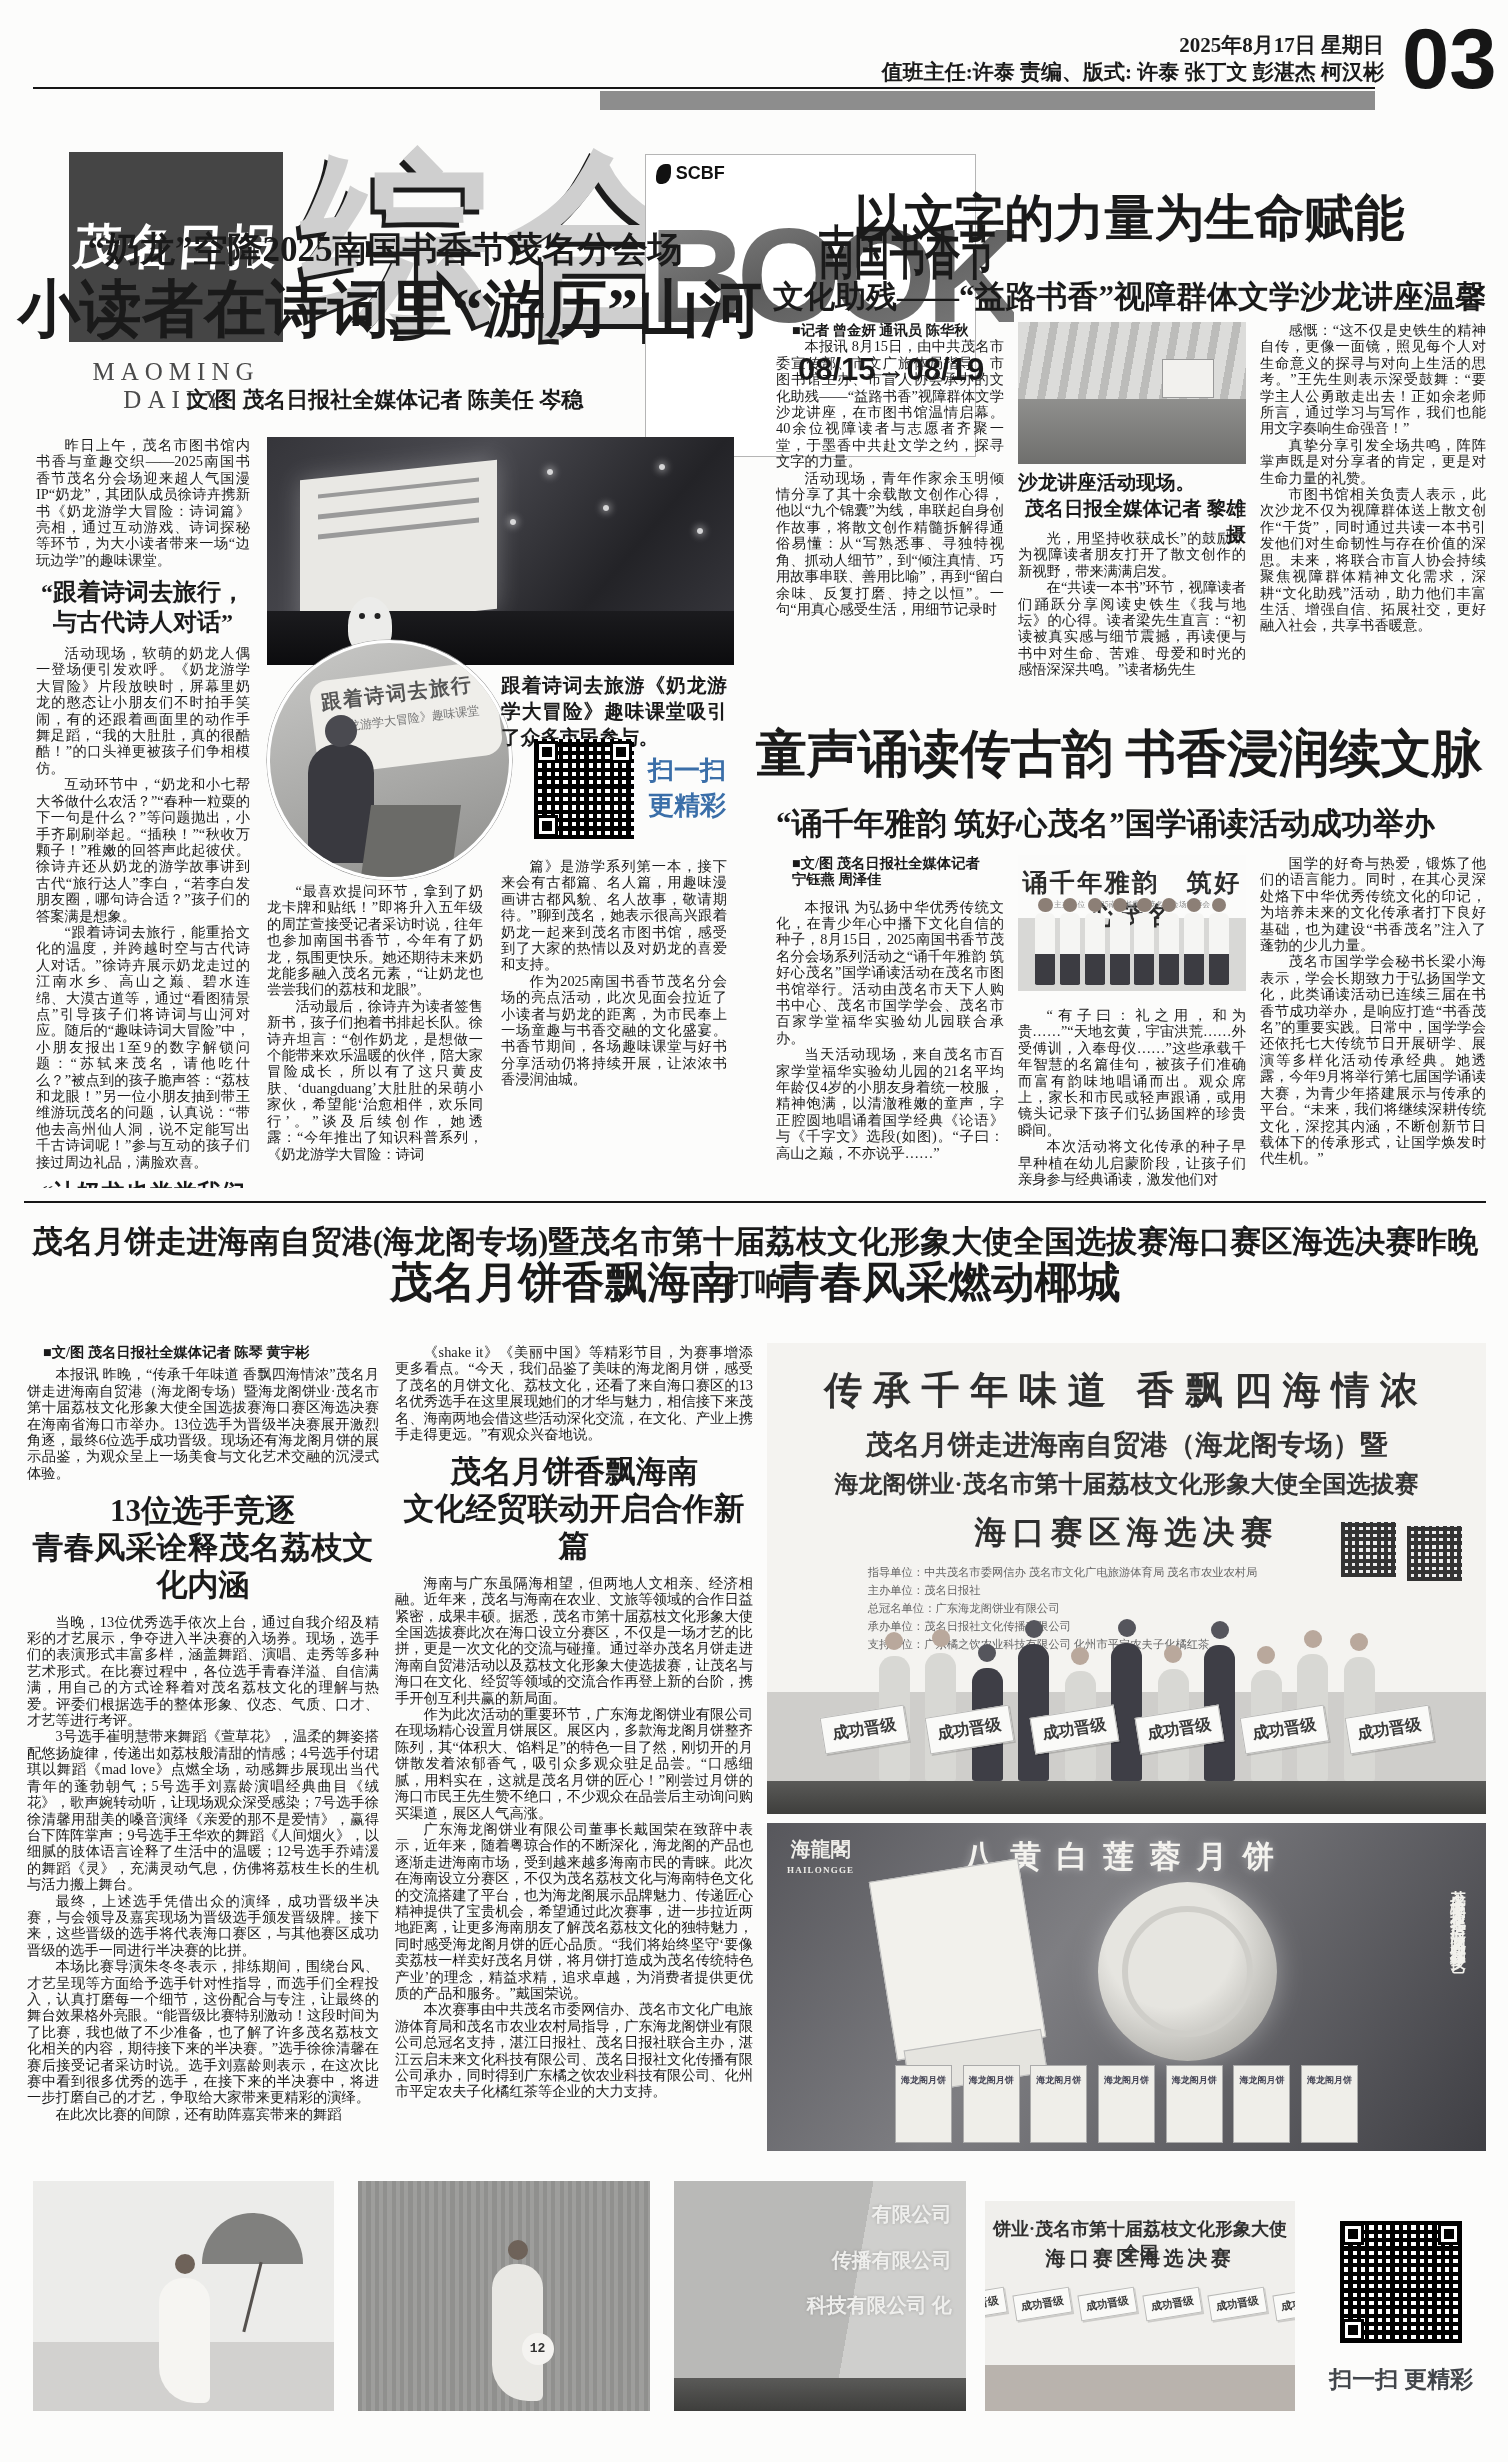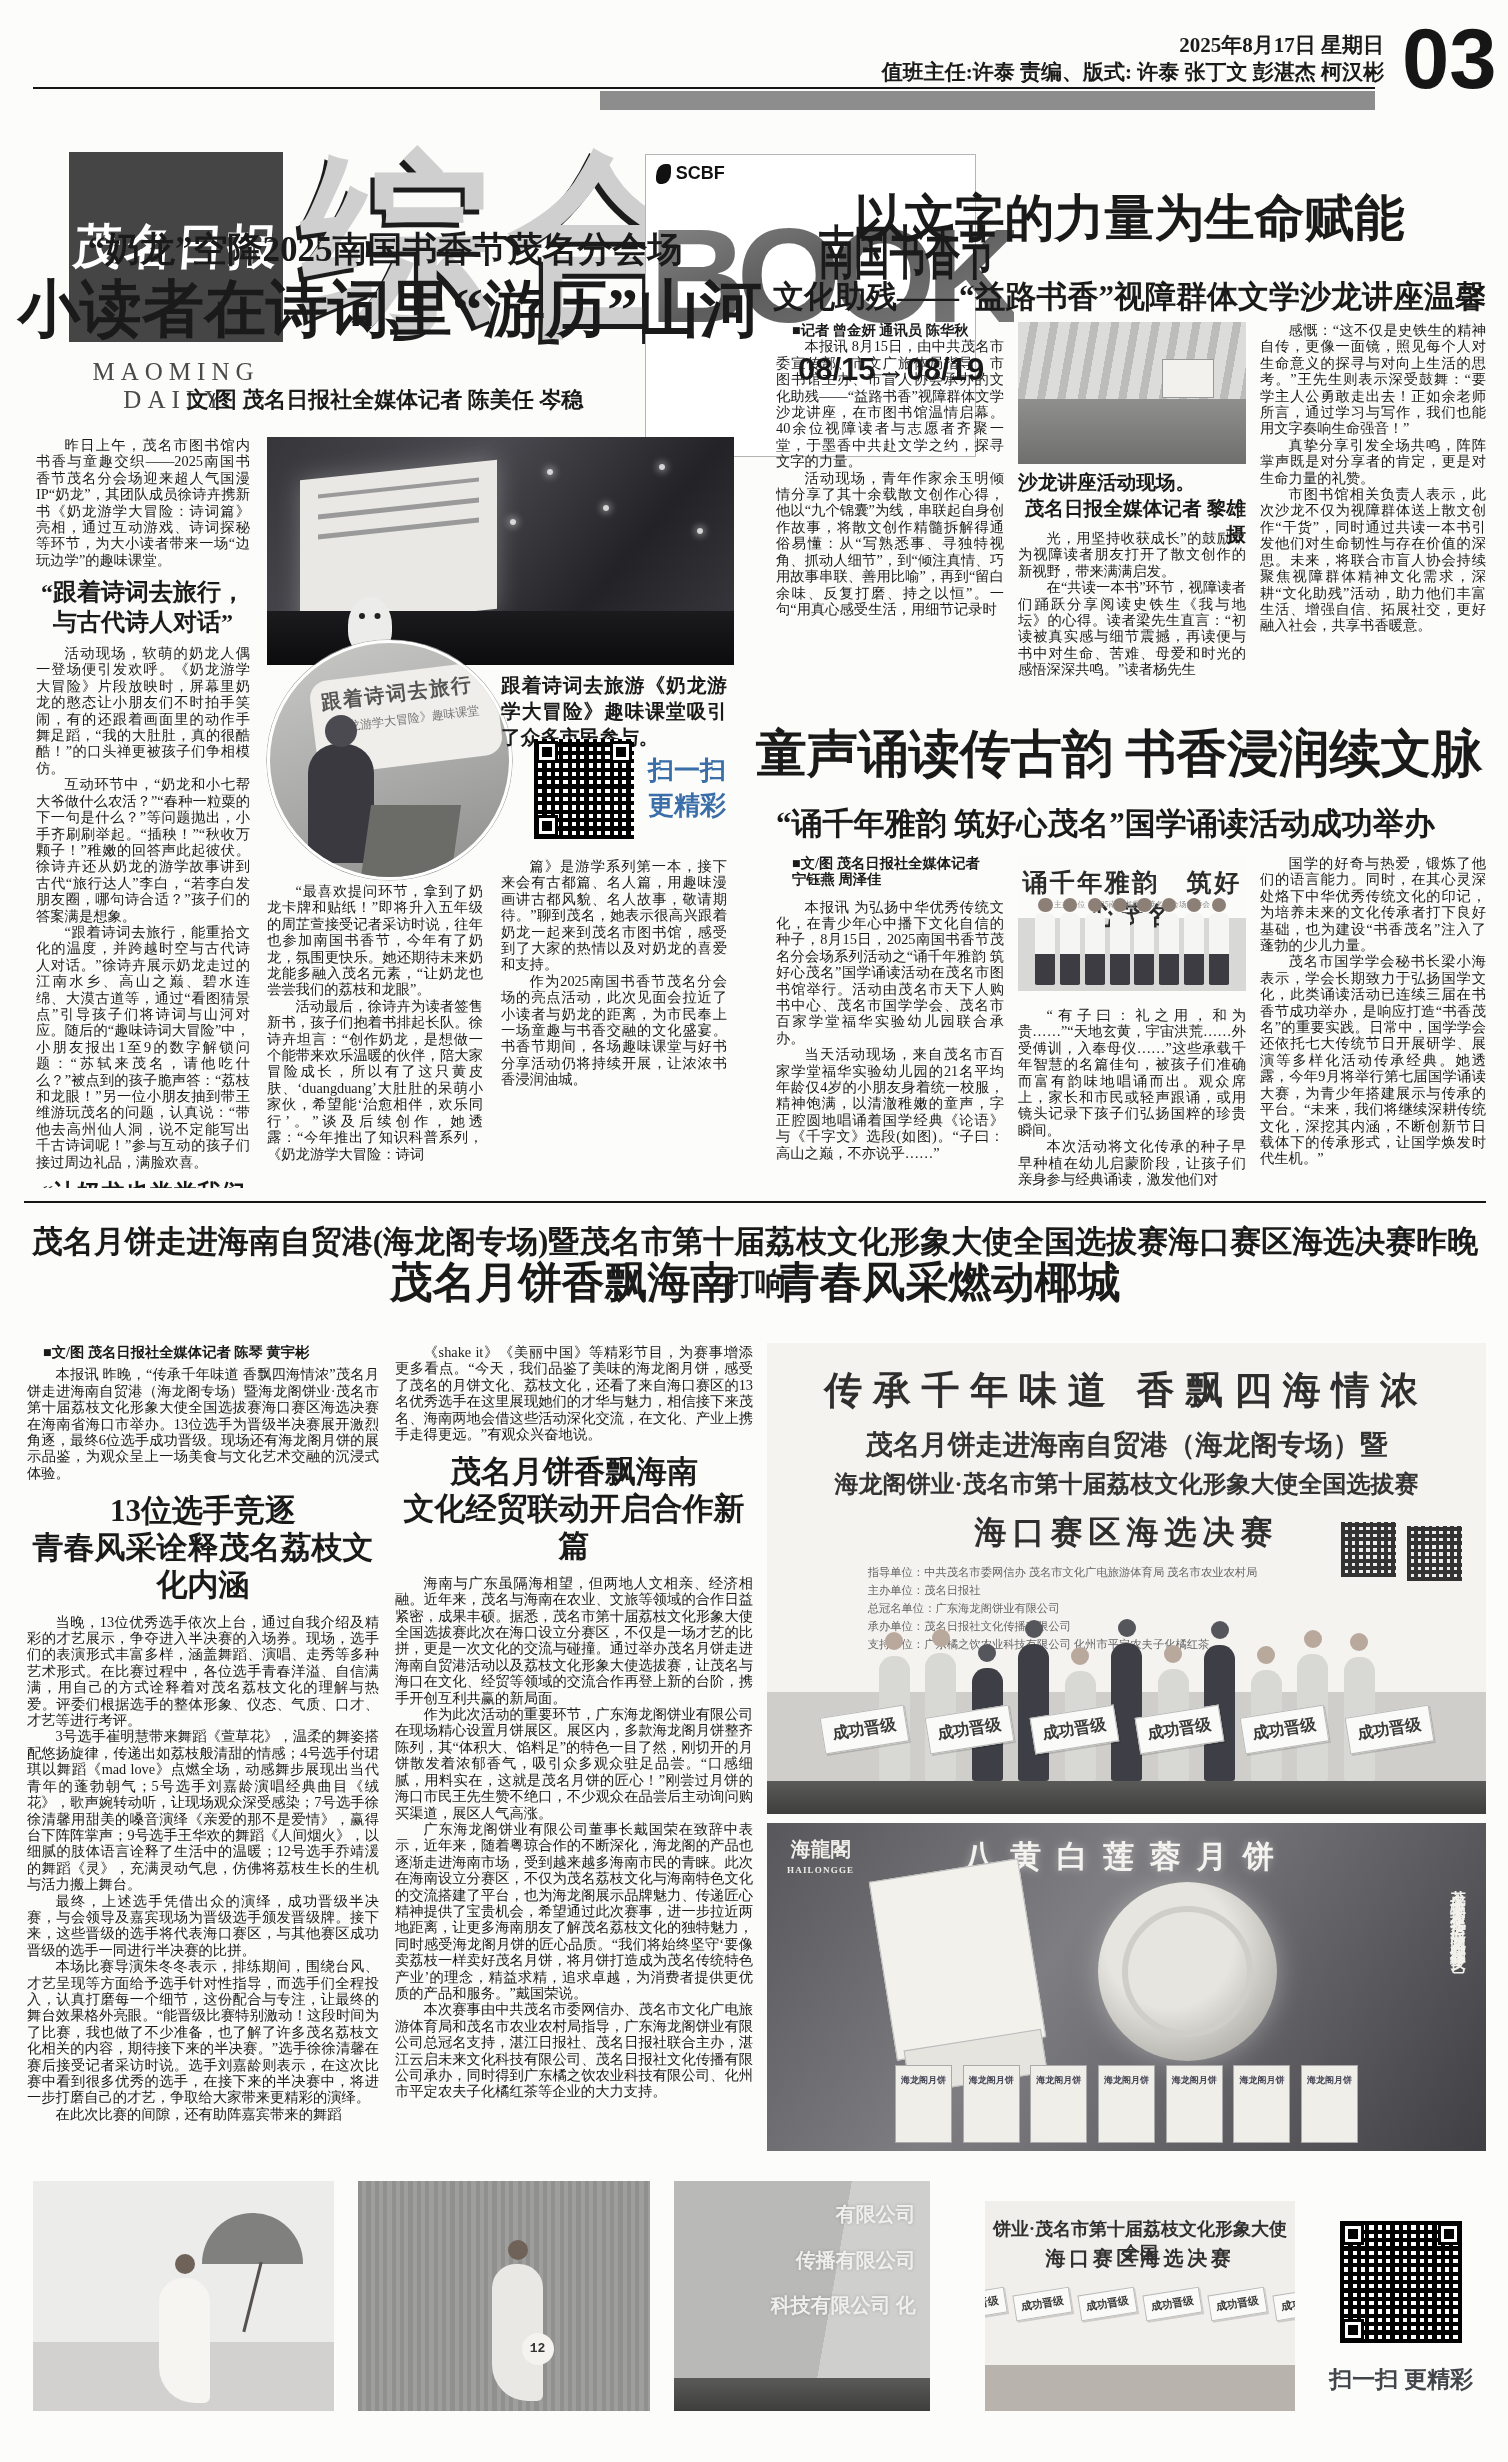--- a/index.html
+++ b/index.html
@@ -347,21 +347,21 @@
   <div class="abs photo s1" style="left:33px;top:2181px;width:301px;height:230px;">
     <div class="umb"></div>
     <div class="dancer" style="left:42%;top:42%;height:125px;"></div>
   </div>
 
   <div class="abs photo s2" style="left:358px;top:2181px;width:292px;height:230px;">
     <div class="dancer" style="left:46%;top:36%;height:137px;background:#e9e8e4;"></div>
     <div class="badge" style="left:56%;top:66%;">12</div>
   </div>
 
-  <div class="abs photo s3" style="left:674px;top:2181px;width:256px;height:230px;">
+  <div class="abs photo s3" style="left:674px;top:2181px;width:292px;height:230px;">
     <div class="s3t" style="top:20px;">有限公司</div>
     <div class="s3t" style="top:66px;">传播有限公司</div>
     <div class="s3t" style="top:111px;">科技有限公司  化</div>
     <div class="floorband"></div>
   </div>
 
   <div class="abs photo s4" style="left:985px;top:2201px;width:310px;height:210px;">
     <div class="s4t1">饼业·茂名市第十届荔枝文化形象大使全国</div>
     <div class="s4t2">海口赛区海选决赛</div>
     <div class="s4chips">

